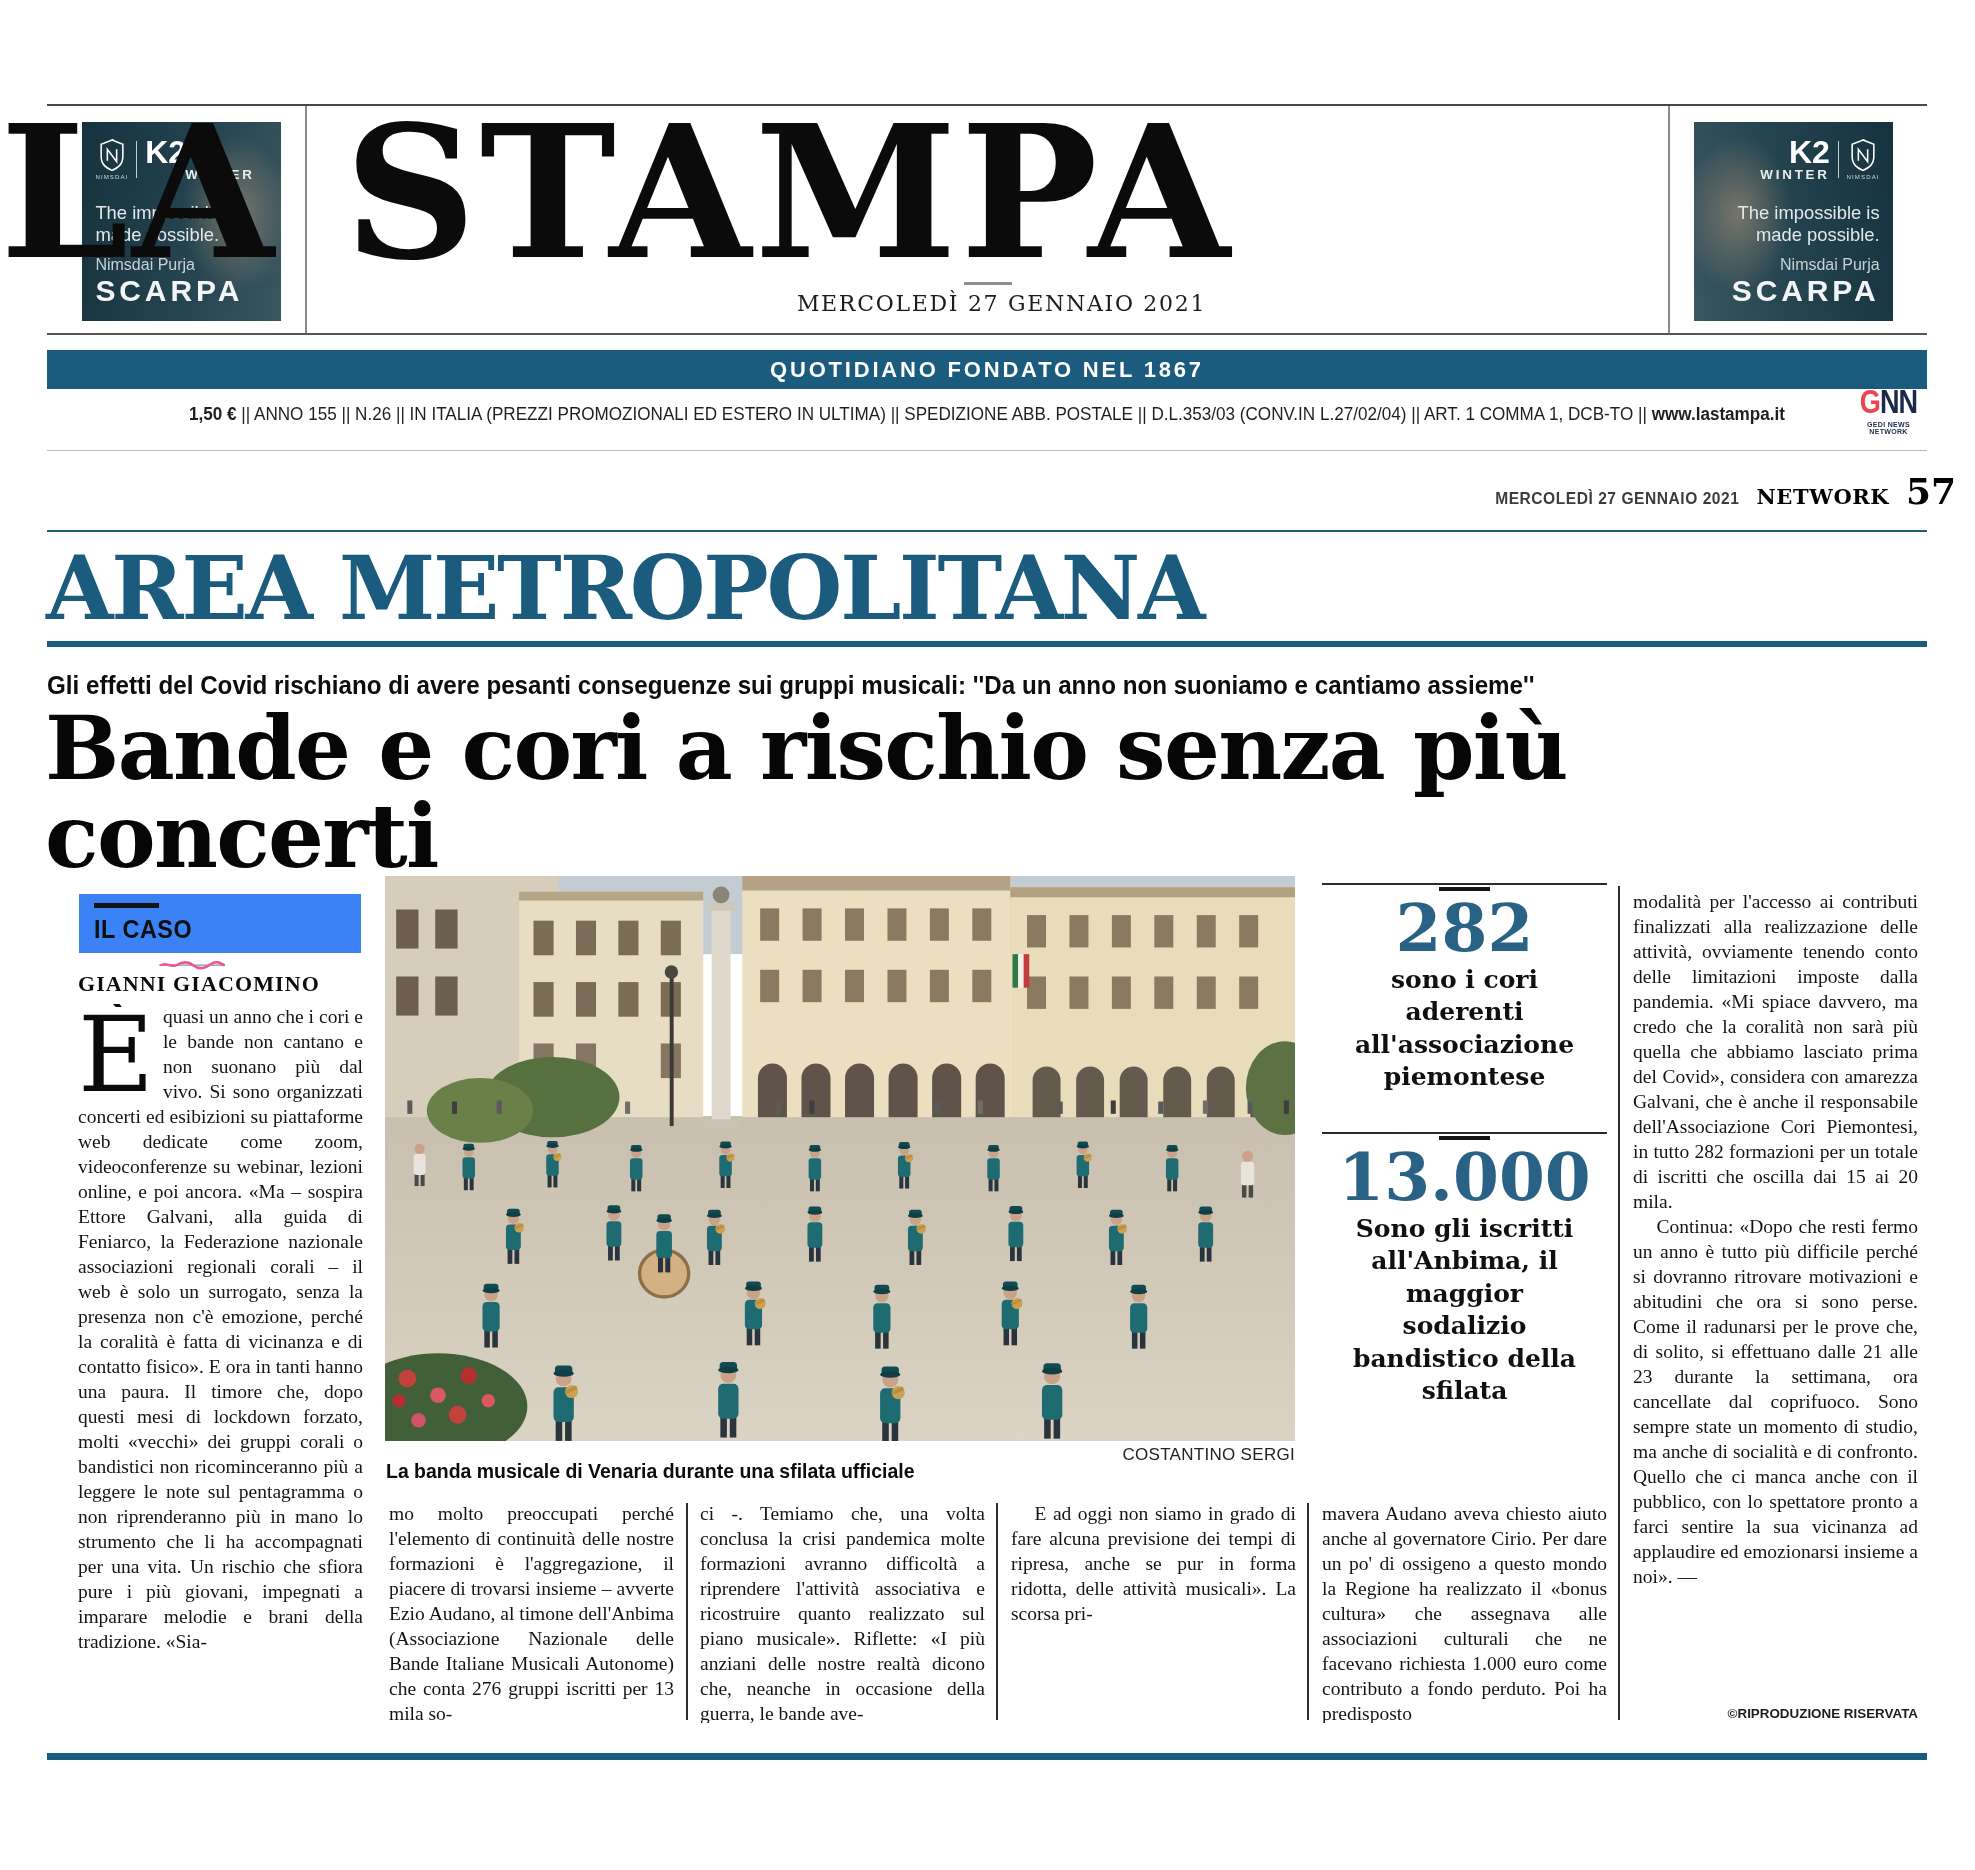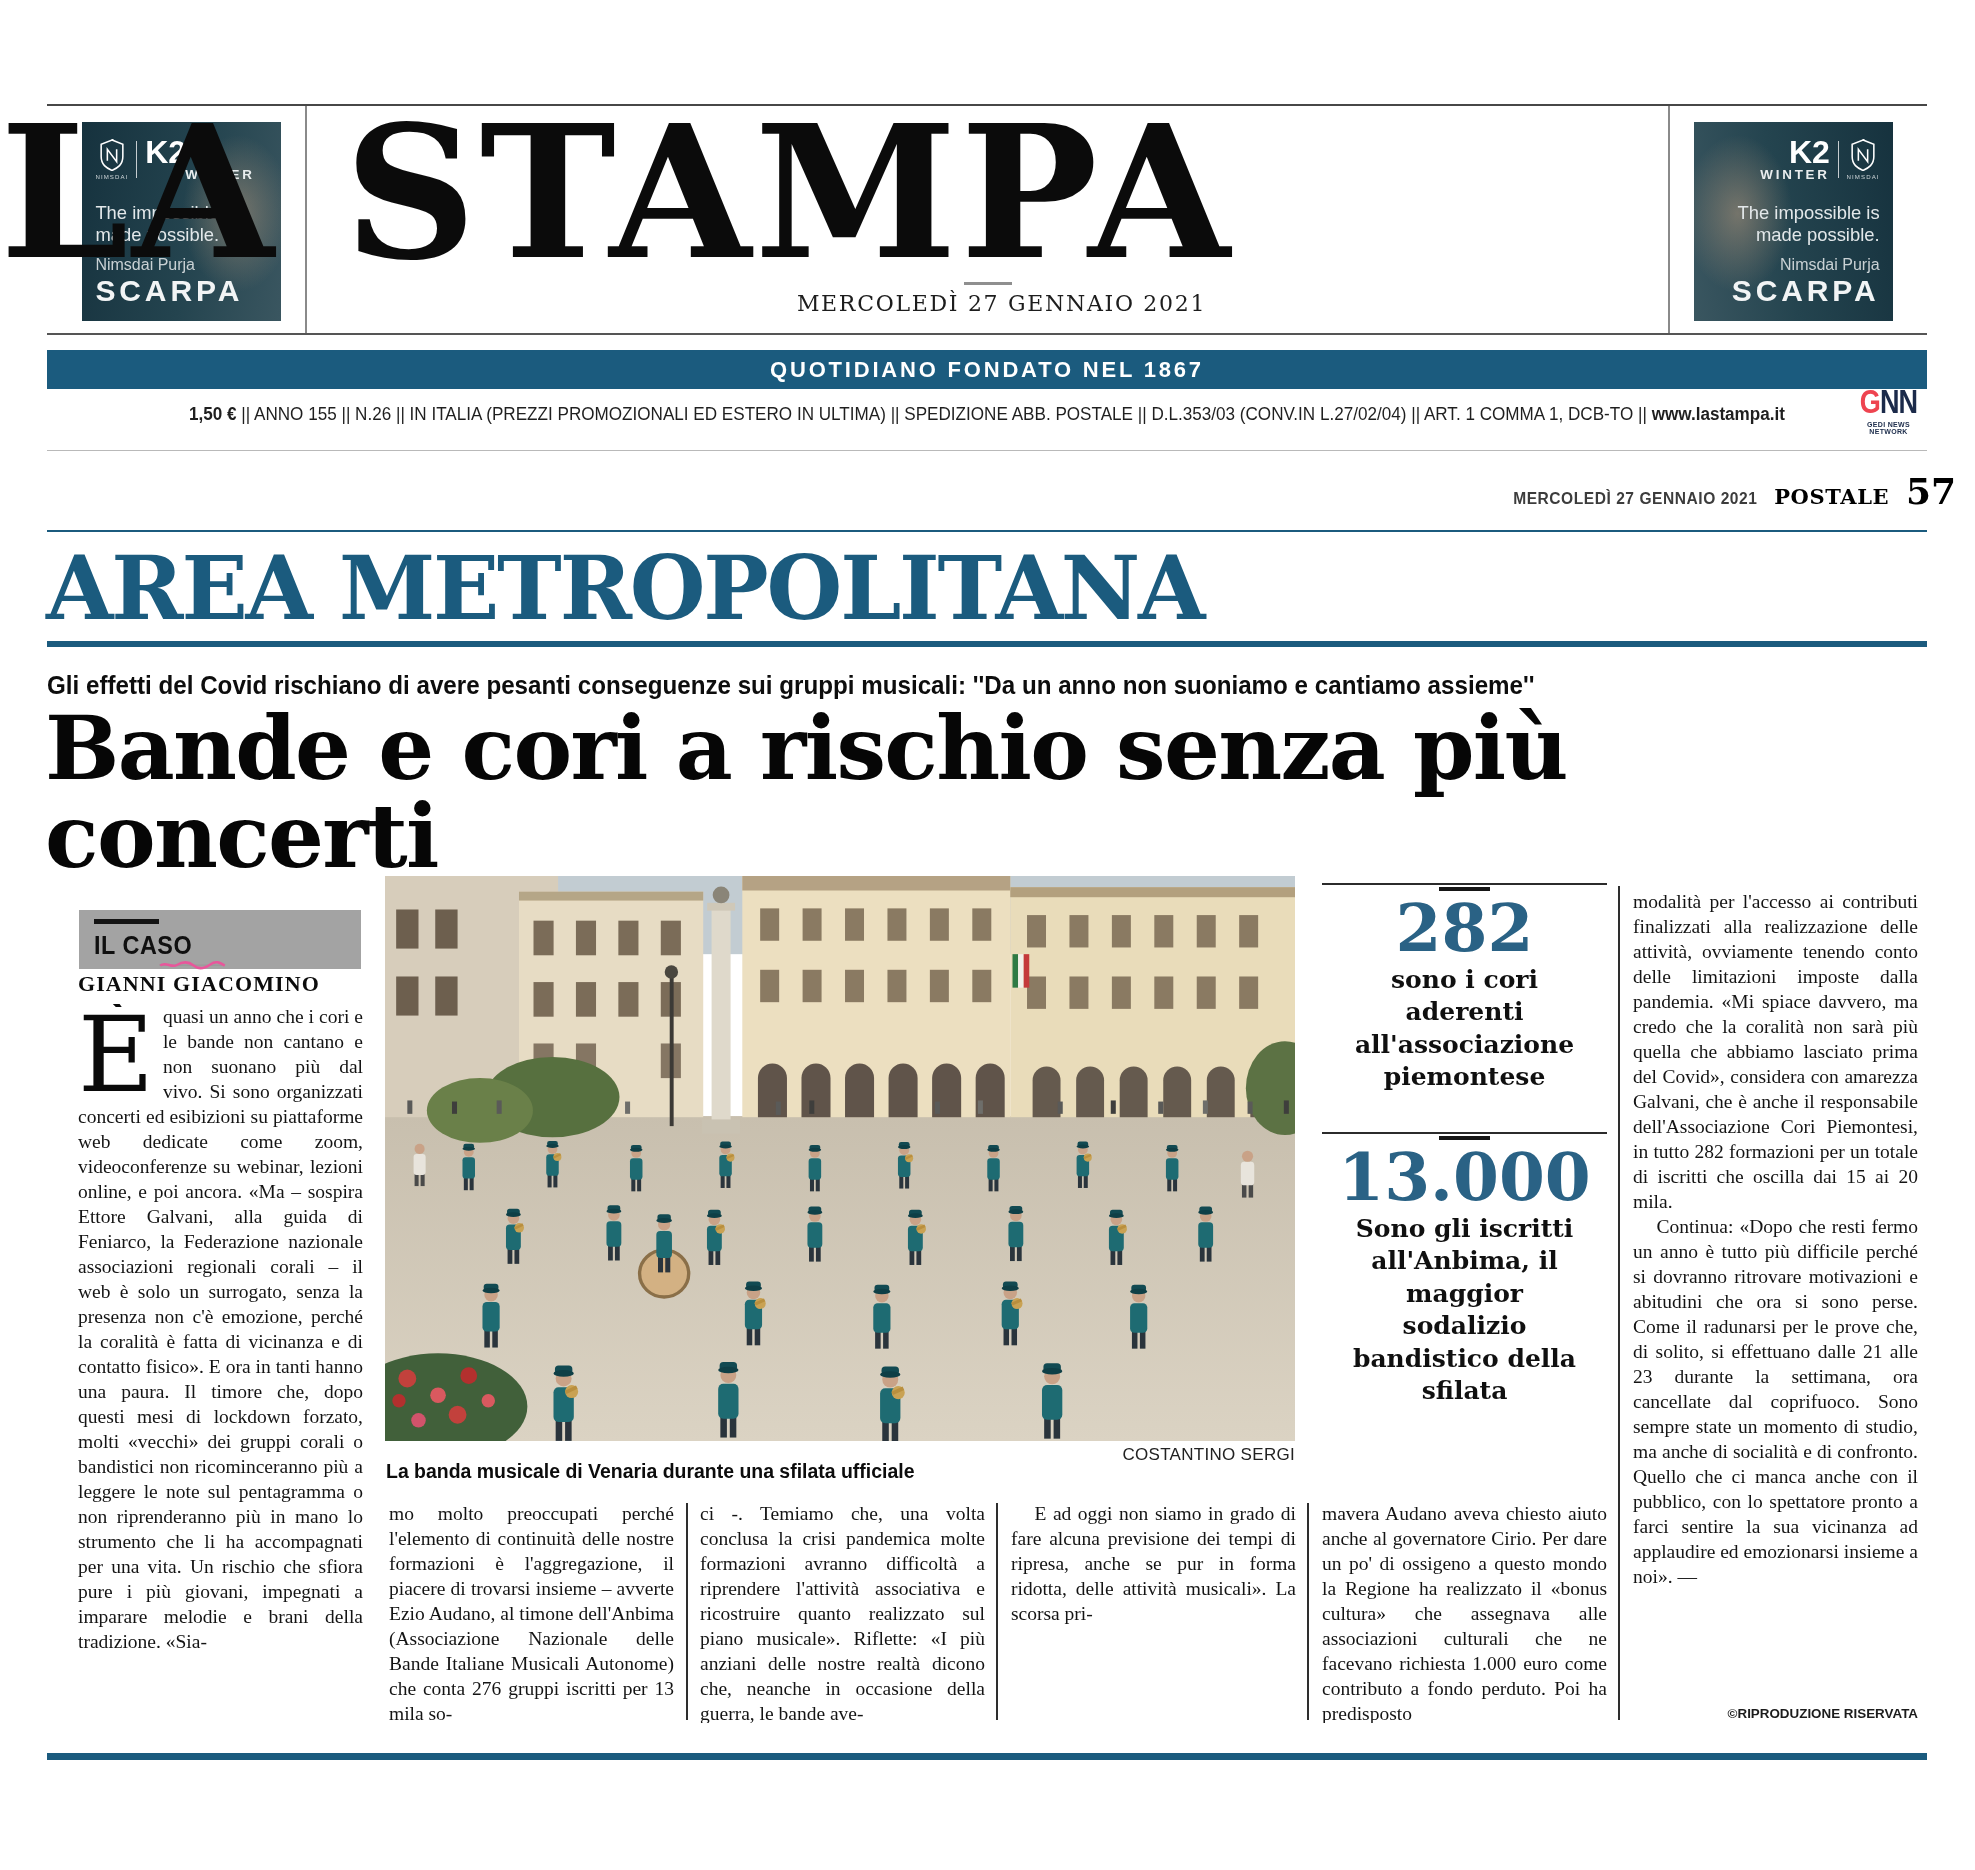--- a/index.html
+++ b/index.html
@@ -67,22 +67,22 @@
           font-size:26px;color:#0d0d0d;transform:scaleX(.93);transform-origin:left;}
   #headline{left:45px;top:704px;width:1892px;font-family:"DejaVu Serif",serif;font-weight:bold;
             font-size:88px;line-height:1;letter-spacing:-1.7px;color:#060606;}
 
   
   .body-text{position:absolute;width:285px;font-size:19.5px;line-height:25px;text-align:justify;
              color:#141414;overflow:hidden;}
   .body-text p{margin:0;}
   .body-text p.indent{text-indent:23.4px;}
 
-  #caso-box{left:79px;top:894px;width:282px;height:59px;background:#a3a3a3;box-sizing:border-box;
-            padding:9px 0 0 14.5px;margin-top:16px;}
+  #caso-box{left:79px;top:894px;width:282px;height:59px;background:#3b82f6;box-sizing:border-box;
+            padding:9px 0 0 14.5px;}
   #caso-bar{width:65px;height:5px;background:#141414;}
   #caso-label{margin-top:5.6px;font-family:"Liberation Sans",sans-serif;font-weight:bold;font-size:26px;
               letter-spacing:0.6px;color:#101010;transform:scaleX(.9);transform-origin:left;}
   #squiggle{left:159px;top:960px;}
   #byline{left:78px;top:971px;font-family:"Liberation Serif",serif;font-weight:bold;font-size:22px;
           letter-spacing:1.1px;color:#0c0c0c;}
   #col1-text{left:78px;top:1004px;height:717px;}
   #dropcap{float:left;font-family:"DejaVu Serif",serif;font-size:104px;line-height:.78;
            padding:11px 9px 3.3px 0;color:#0a0a0a;}
 
@@ -181,21 +181,21 @@
   <div id="price-row" class="abs"><b>1,50 €</b><span> || ANNO 155 || N.26 || IN ITALIA (PREZZI PROMOZIONALI ED ESTERO IN ULTIMA) || SPEDIZIONE ABB. POSTALE || D.L.353/03 (CONV.IN L.27/02/04) || ART. 1 COMMA 1, DCB-TO || </span><b>www.lastampa.it</b></div>
 
   <div id="gnn" class="abs">
     <div id="gnn-word"><span class="g-red">G</span><span>NN</span></div>
     <div id="gnn-sub">GEDI NEWS NETWORK</div>
   </div>
 
   <div id="folio-rule" class="abs"></div>
   <div id="folio" class="abs">
     <span id="folio-date">MERCOLEDÌ 27 GENNAIO 2021</span>
-    <span id="folio-paper">POSTALE</span>
+    <span id="folio-paper">NETWORK</span>
     <span id="folio-page">57</span>
   </div>
 
   <div id="sec-rule-top" class="abs"></div>
   <div id="sec-title" class="abs">AREA METROPOLITANA</div>
   <div id="sec-rule-bottom" class="abs"></div>
 
   <div id="kicker" class="abs">Gli effetti del Covid rischiano di avere pesanti conseguenze sui gruppi musicali: ''Da un anno non suoniamo e cantiamo assieme''</div>
   <div id="headline" class="abs">Bande e cori a rischio senza più concerti</div>
 

